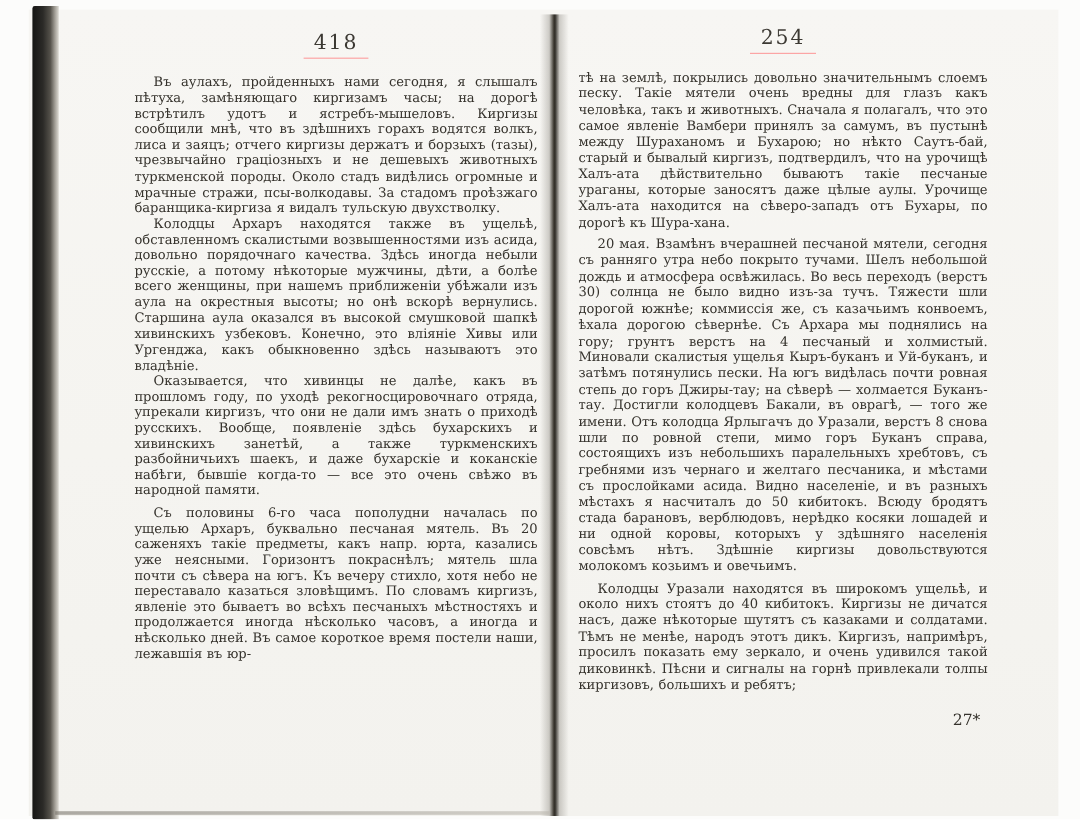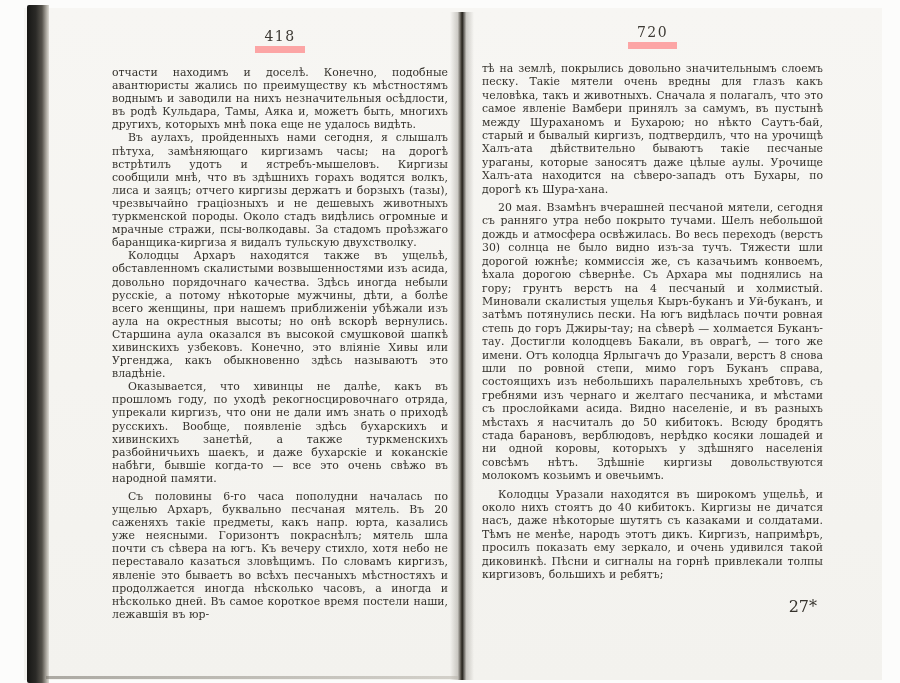--- a/index.html
+++ b/index.html
@@ -52,73 +52,72 @@
     color: #35322c;
   }
   .page-left  { left: 112px; top: 26px; width: 336px; }
   .page-right { left: 482px; top: 22px; width: 341px; }
   .page-header {
     text-align: center;
     margin-bottom: 13px;
   }
   .page-num {
     display: inline-block;
-    font-size: 14px;
+    font-size: 17px;
     letter-spacing: 1.5px;
     color: #3c3933;
-    border-bottom: 7px solid #fca5a5;
+    border-bottom: 1px solid #fca5a5;
     padding: 0 9px 2px 9px;
   }
   .page-body p {
     margin: 0;
     text-align: justify;
     font-size: 10.9px;
     line-height: 13.1px;
     text-indent: 16px;
     word-spacing: 0.3px;
   }
   .page-right .page-body p { line-height: 13.4px; }
   .noindent { text-indent: 0 !important; }
   .quote { margin: 2px 0 5px 0 !important; }
   .gap-after { margin-bottom: 5px !important; }
   .date-label { margin-right: 5px; }
   .footnote-mark {
     text-align: right;
-    font-size: 16px;
+    font-size: 13px;
     margin-top: 16px;
     padding-right: 6px;
     color: #35322c;
   }
 </style>
 </head>
 <body>
 
 <div class="canvas">
 
   <div class="scan-paper"></div>
   <div class="book-edge"></div>
   <div class="gutter"></div>
   <div class="bottom-edge"></div>
 
   <div class="page page-left">
     <div class="page-header">
       <span class="page-num">418</span>
     </div>
     <div class="page-body">
-      <p class="noindent">отчасти находимъ и доселѣ. Конечно, подобные авантюристы жались по преимуществу къ мѣстностямъ воднымъ и заводили на нихъ незначительныя осѣдлости, въ родѣ Кульдара, Тамы, Аяка и, можетъ быть, многихъ другихъ, которыхъ мнѣ пока еще не удалось видѣть.</p>
       <p>Въ аулахъ, пройденныхъ нами сегодня, я слышалъ пѣтуха, замѣняющаго киргизамъ часы; на дорогѣ встрѣтилъ удотъ и ястребъ-мышеловъ. Киргизы сообщили мнѣ, что въ здѣшнихъ горахъ водятся волкъ, лиса и заяцъ; отчего киргизы держатъ и борзыхъ (тазы), чрезвычайно граціозныхъ и не дешевыхъ животныхъ туркменской породы. Около стадъ видѣлись огромные и мрачные стражи, псы-волкодавы. За стадомъ проѣзжаго баранщика-киргиза я видалъ тульскую двухстволку.</p>
       <p>Колодцы Архаръ находятся также въ ущельѣ, обставленномъ скалистыми возвышенностями изъ асида, довольно порядочнаго качества. Здѣсь иногда небыли русскіе, а потому нѣкоторые мужчины, дѣти, а болѣе всего женщины, при нашемъ приближеніи убѣжали изъ аула на окрестныя высоты; но онѣ вскорѣ вернулись. Старшина аула оказался въ высокой смушковой шапкѣ хивинскихъ узбековъ. Конечно, это вліяніе Хивы или Ургенджа, какъ обыкновенно здѣсь называютъ это владѣніе.</p>
       <p class="gap-after">Оказывается, что хивинцы не далѣе, какъ въ прошломъ году, по уходѣ рекогносцировочнаго отряда, упрекали киргизъ, что они не дали имъ знать о приходѣ русскихъ. Вообще, появленіе здѣсь бухарскихъ и хивинскихъ занетѣй, а также туркменскихъ разбойничьихъ шаекъ, и даже бухарскіе и коканскіе набѣги, бывшіе когда-то — все это очень свѣжо въ народной памяти.</p>
       <p>Съ половины 6-го часа пополудни началась по ущелью Архаръ, буквально песчаная мятель. Въ 20 саженяхъ такіе предметы, какъ напр. юрта, казались уже неясными. Горизонтъ покраснѣлъ; мятель шла почти съ сѣвера на югъ. Къ вечеру стихло, хотя небо не переставало казаться зловѣщимъ. По словамъ киргизъ, явленіе это бываетъ во всѣхъ песчаныхъ мѣстностяхъ и продолжается иногда нѣсколько часовъ, а иногда и нѣсколько дней. Въ самое короткое время постели наши, лежавшія въ юр-</p>
     </div>
   </div>
 
   <div class="page page-right">
     <div class="page-header">
-      <span class="page-num">720</span>
+      <span class="page-num">254</span>
     </div>
     <div class="page-body">
       <p class="noindent gap-after">тѣ на землѣ, покрылись довольно значительнымъ слоемъ песку. Такіе мятели очень вредны для глазъ какъ человѣка, такъ и животныхъ. Сначала я полагалъ, что это самое явленіе Вамбери принялъ за самумъ, въ пустынѣ между Шураханомъ и Бухарою; но нѣкто Саутъ-бай, старый и бывалый киргизъ, подтвердилъ, что на урочищѣ Халъ-ата дѣйствительно бываютъ такіе песчаные ураганы, которые заносятъ даже цѣлые аулы. Урочище Халъ-ата находится на сѣверо-западъ отъ Бухары, по дорогѣ къ Шура-хана.</p>
       <p class="gap-after"><span class="date-label">20 мая.</span><span>Взамѣнъ вчерашней песчаной мятели, сегодня съ ранняго утра небо покрыто тучами. Шелъ небольшой дождь и атмосфера освѣжилась. Во весь переходъ (верстъ 30) солнца не было видно изъ-за тучъ. Тяжести шли дорогой южнѣе; коммиссія же, съ казачьимъ конвоемъ, ѣхала дорогою сѣвернѣе. Съ Архара мы поднялись на гору; грунтъ верстъ на 4 песчаный и холмистый. Миновали скалистыя ущелья Кыръ-буканъ и Уй-буканъ, и затѣмъ потянулись пески. На югъ видѣлась почти ровная степь до горъ Джиры-тау; на сѣверѣ — холмается Буканъ-тау. Достигли колодцевъ Бакали, въ оврагѣ, — того же имени. Отъ колодца Ярлыгачъ до Уразали, верстъ 8 снова шли по ровной степи, мимо горъ Буканъ справа, состоящихъ изъ небольшихъ паралельныхъ хребтовъ, съ гребнями изъ чернаго и желтаго песчаника, и мѣстами съ прослойками асида. Видно населеніе, и въ разныхъ мѣстахъ я насчиталъ до 50 кибитокъ. Всюду бродятъ стада барановъ, верблюдовъ, нерѣдко косяки лошадей и ни одной коровы, которыхъ у здѣшняго населенія совсѣмъ нѣтъ. Здѣшніе киргизы довольствуются молокомъ козьимъ и овечьимъ.</span></p>
       <p>Колодцы Уразали находятся въ широкомъ ущельѣ, и около нихъ стоятъ до 40 кибитокъ. Киргизы не дичатся насъ, даже нѣкоторые шутятъ съ казаками и солдатами. Тѣмъ не менѣе, народъ этотъ дикъ. Киргизъ, напримѣръ, просилъ показать ему зеркало, и очень удивился такой диковинкѣ. Пѣсни и сигналы на горнѣ привлекали толпы киргизовъ, большихъ и ребятъ;</p>
     </div>
     <div class="footnote-mark">27*</div>
   </div>
 
 </div>

